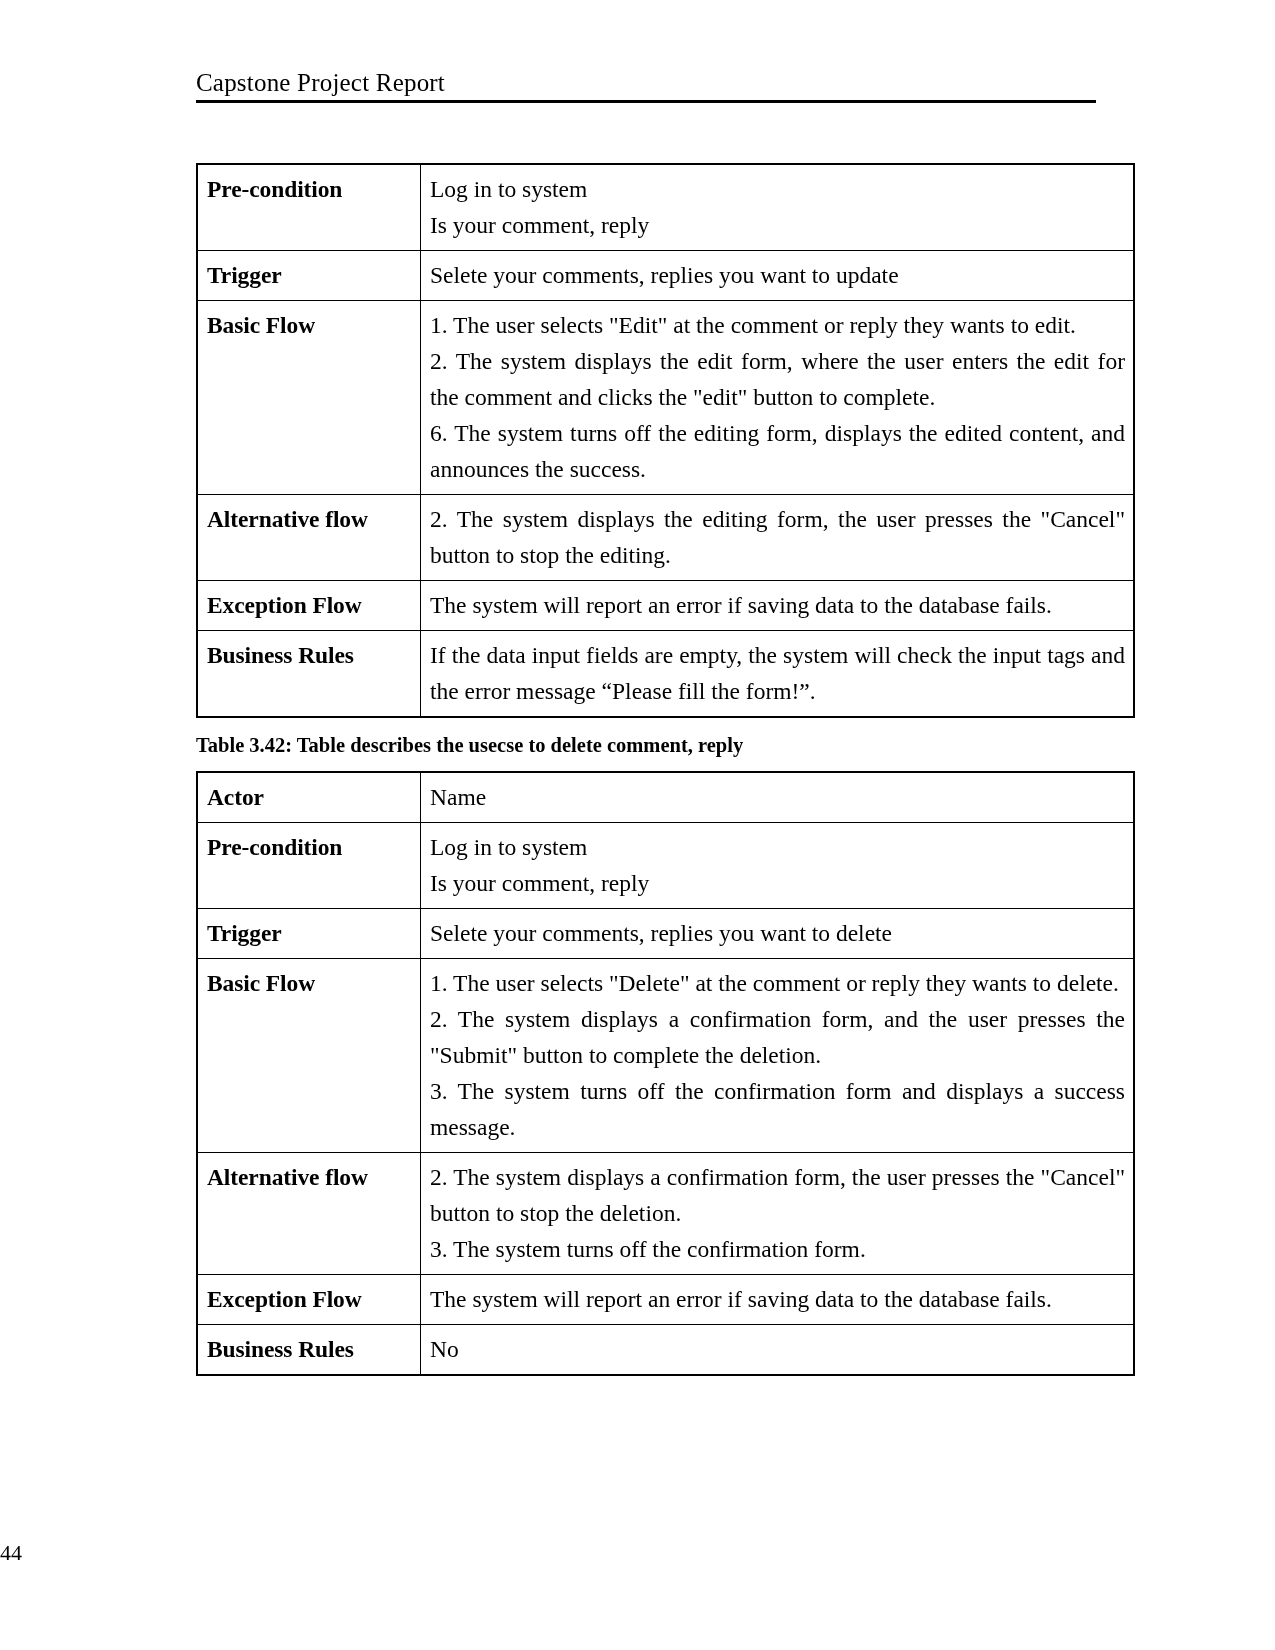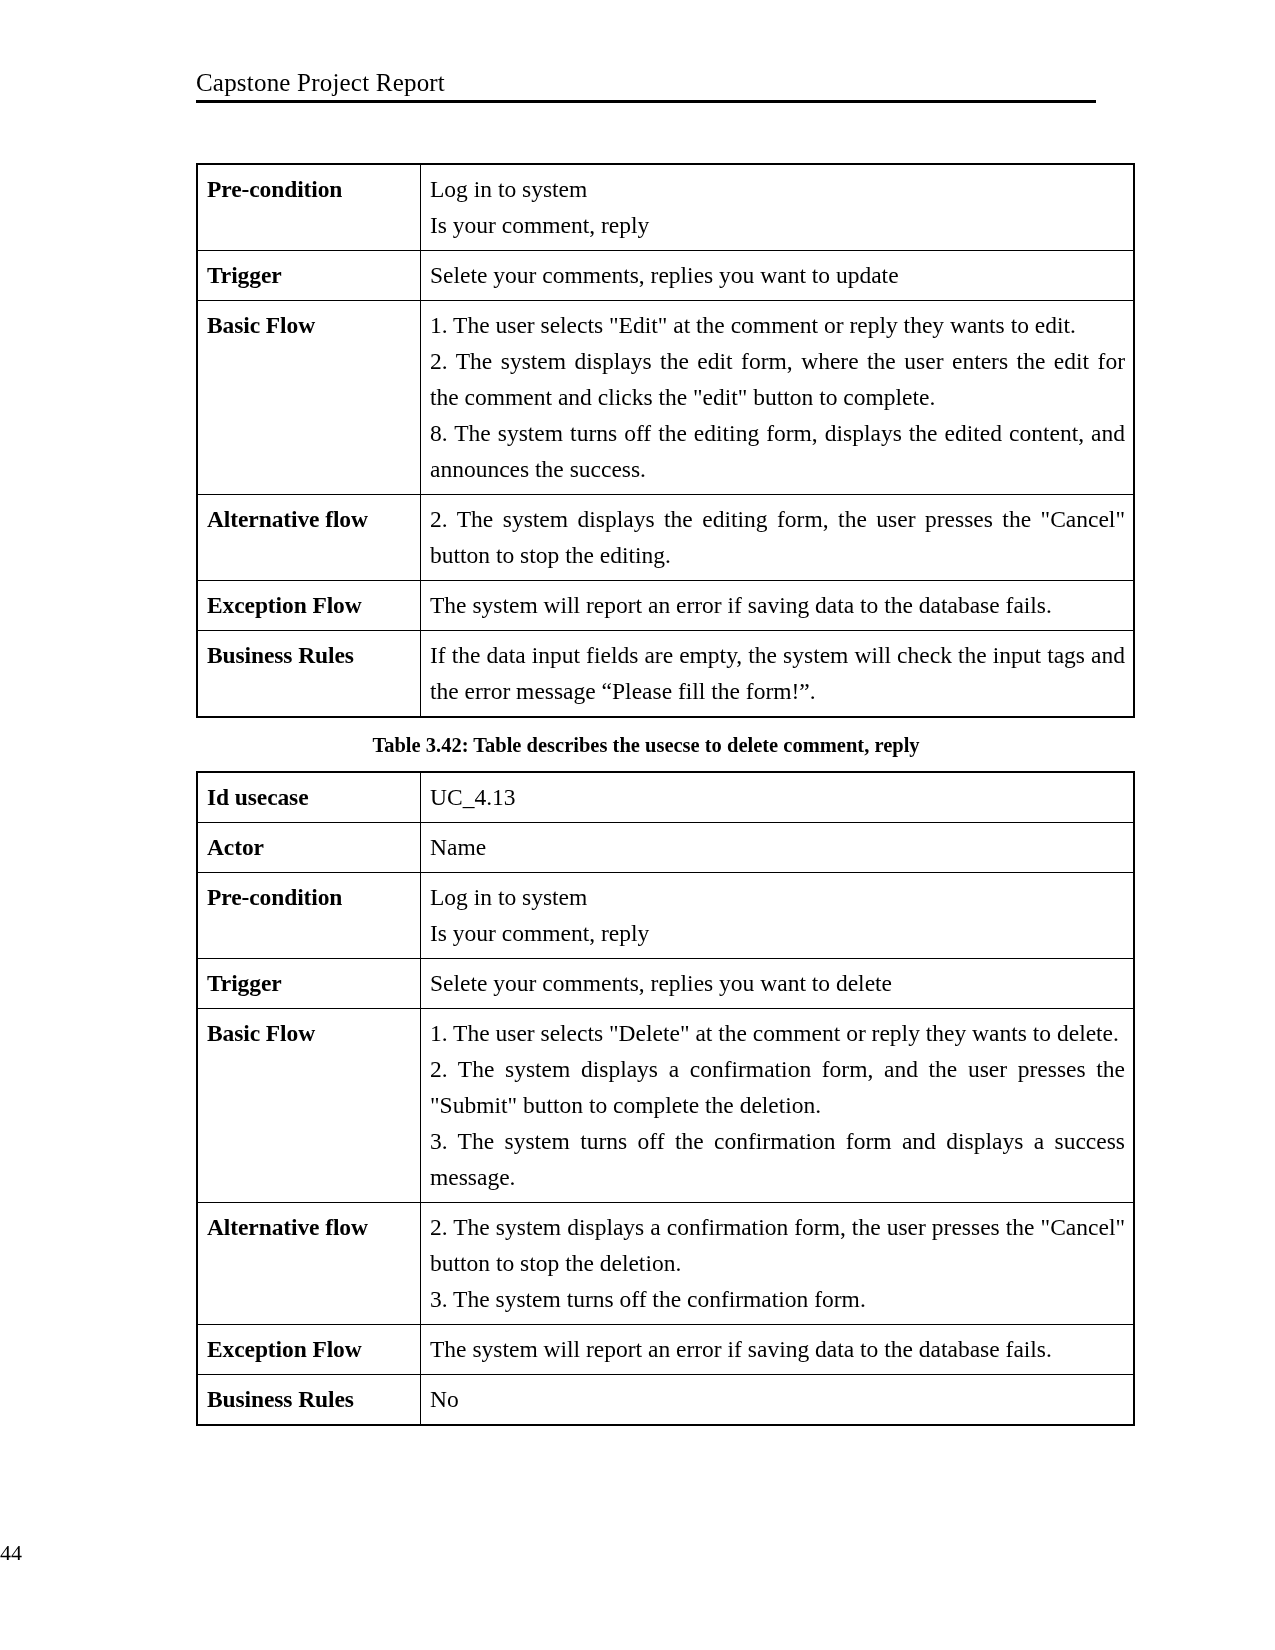--- a/index.html
+++ b/index.html
@@ -76,21 +76,20 @@
   .just {
     text-align: justify;
     text-align-last: left;
   }
   .line {
     display: block;
   }
 
   
   .table-caption {
-    text-align: center;
     font-weight: bold;
     font-size: 20.5px;
     line-height: 26px;
     margin: 14px 0 13px 0;
     width: 900px;
   }
 
   
   .page-number {
     position: absolute;
@@ -127,21 +126,21 @@
             <td class="label-cell">Trigger</td>
             <td class="value-cell">
               <span class="line">Selete your comments, replies you want to update</span>
             </td>
           </tr>
           <tr>
             <td class="label-cell">Basic Flow</td>
             <td class="value-cell">
               <span class="line just">1. The user selects "Edit" at the comment or reply they wants to edit.</span>
               <span class="line just">2. The system displays the edit form, where the user enters the edit for the comment and clicks the "edit" button to complete.</span>
-              <span class="line just">8. The system turns off the editing form, displays the edited content, and announces the success.</span>
+              <span class="line just">6. The system turns off the editing form, displays the edited content, and announces the success.</span>
             </td>
           </tr>
           <tr>
             <td class="label-cell">Alternative flow</td>
             <td class="value-cell">
               <span class="line just">2. The system displays the editing form, the user presses the "Cancel" button to stop the editing.</span>
             </td>
           </tr>
           <tr>
             <td class="label-cell">Exception Flow</td>
@@ -155,26 +154,20 @@
               <span class="line just">If the data input fields are empty, the system will check the input tags and the error message “Please fill the form!”.</span>
             </td>
           </tr>
         </tbody>
     </table>
 
     <div class="table-caption">Table 3.42: Table describes the usecse to delete comment, reply</div>
 
     <table class="usecase-table" id="tbl-1">
       <tbody>
-          <tr>
-            <td class="label-cell">Id usecase</td>
-            <td class="value-cell">
-              <span class="line">UC_4.13</span>
-            </td>
-          </tr>
           <tr>
             <td class="label-cell">Actor</td>
             <td class="value-cell">
               <span class="line">Name</span>
             </td>
           </tr>
           <tr>
             <td class="label-cell">Pre-condition</td>
             <td class="value-cell">
               <span class="line">Log in to system</span>

